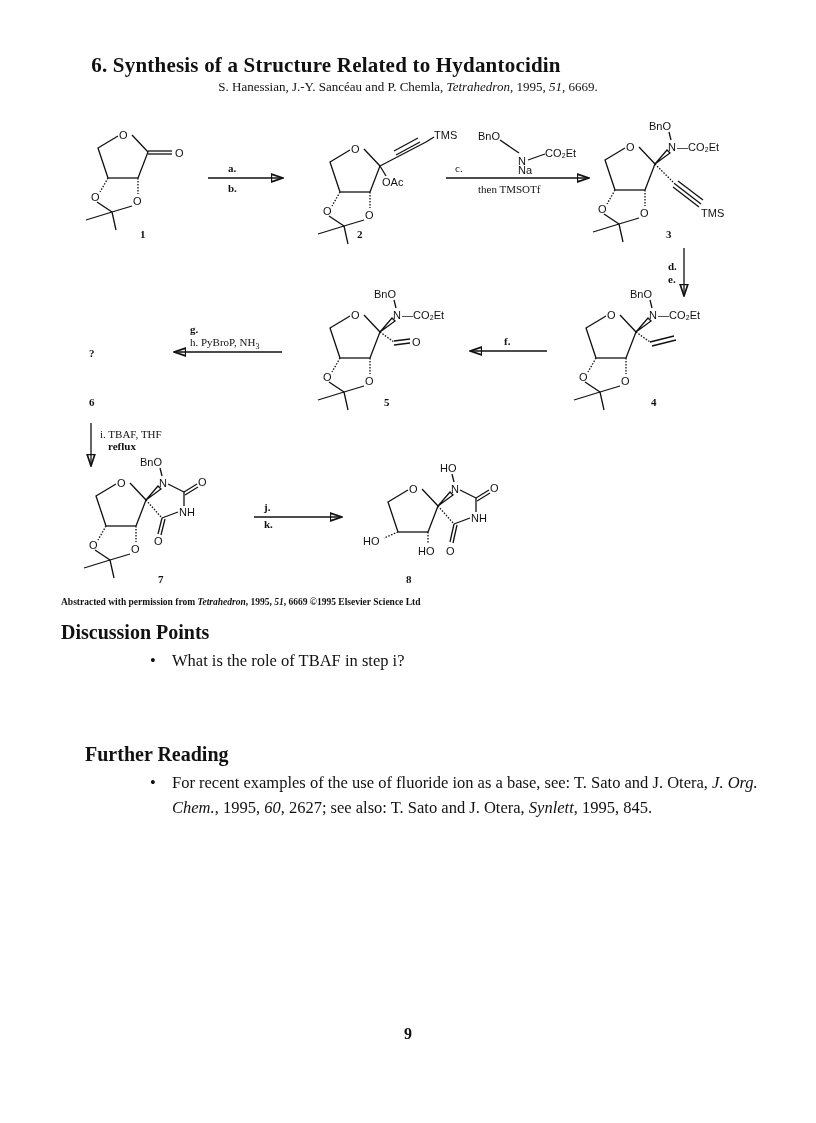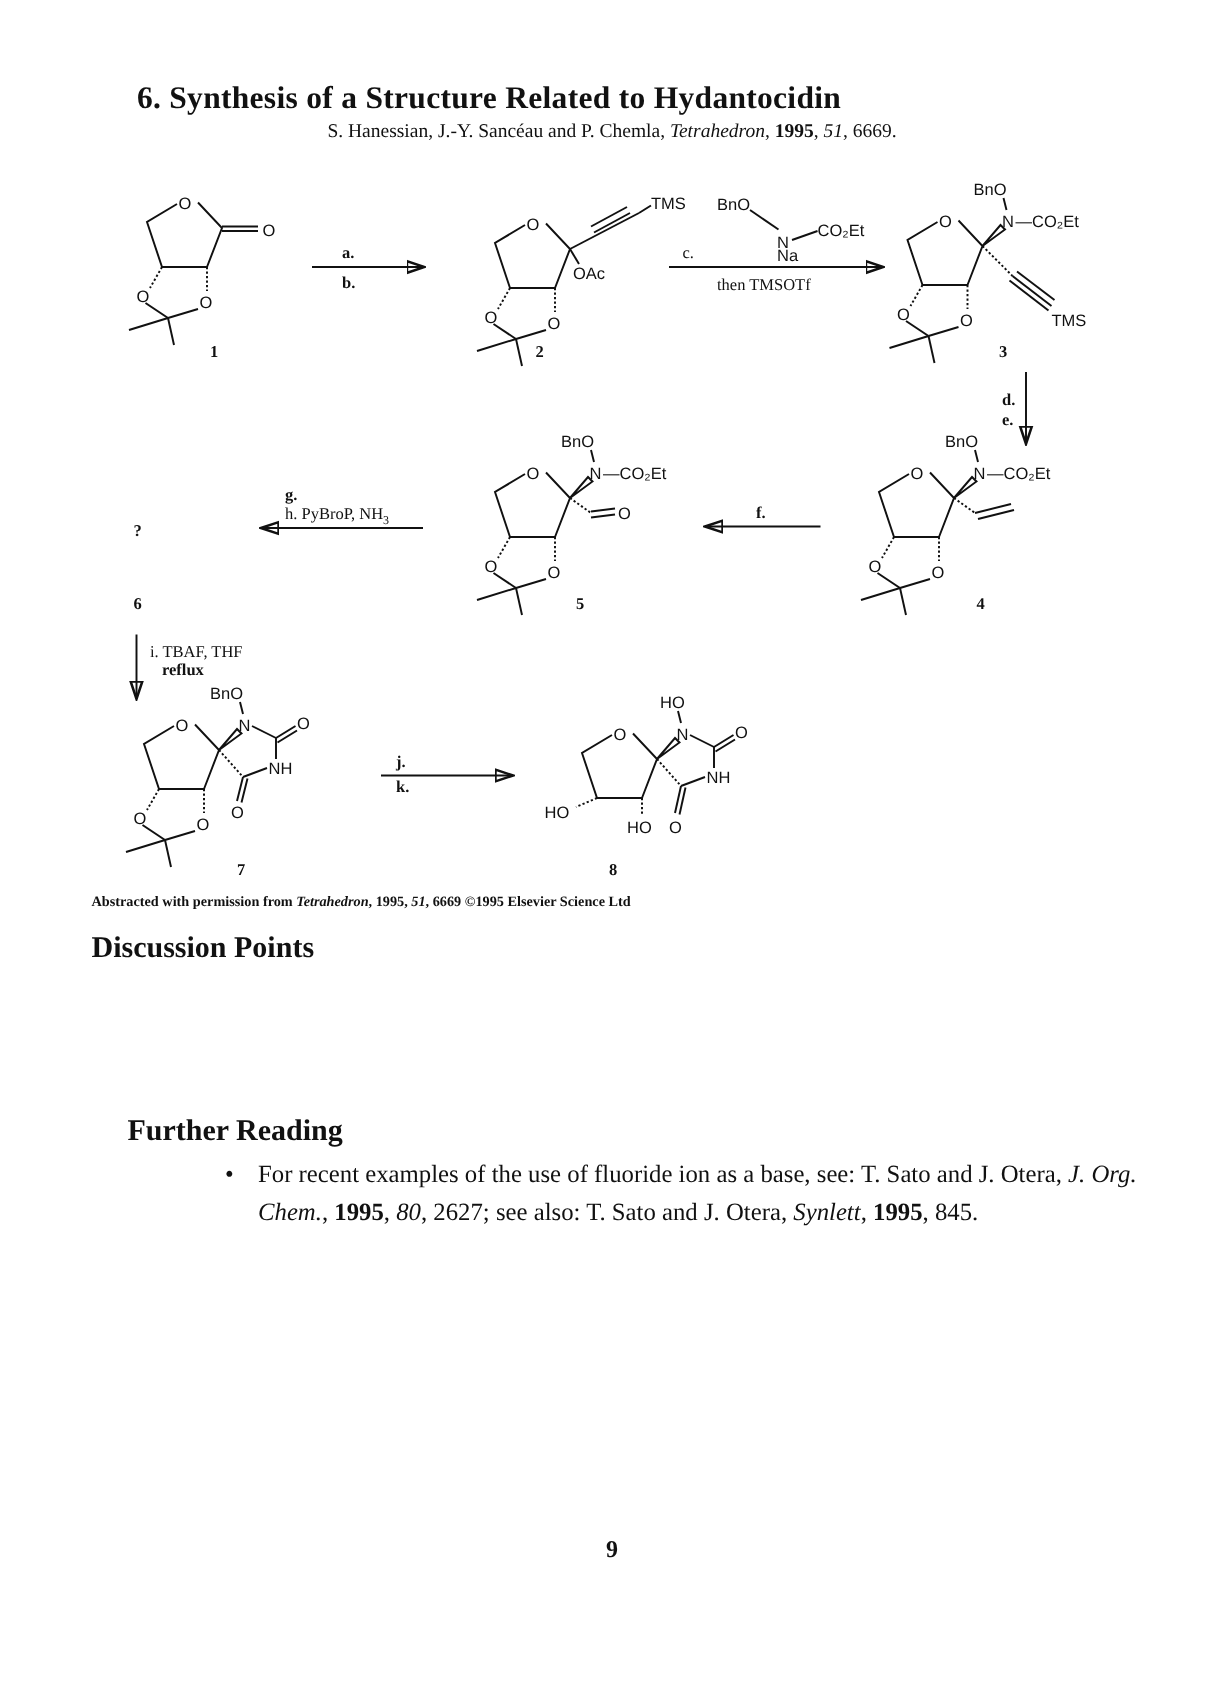--- a/index.html
+++ b/index.html
@@ -17,21 +17,21 @@
   .scheme text.reagb { font-family: "Liberation Serif", serif; font-size: 11px; font-weight: bold; }
   .scheme line, .scheme polyline, .scheme path { stroke: #111; stroke-width: 1.3; fill: none; }
   .credit { position: absolute; top: 597px; left: 61px; font-size: 9.5px; font-weight: bold; }
   .section-h { position: absolute; left: 61px; font-size: 20px; font-weight: bold; }
   .bullets { position: absolute; left: 150px; width: 620px; margin: 0; padding: 0; list-style: none;
              font-size: 16.5px; line-height: 25px; }
   .bullets li { position: relative; padding-left: 22px; }
   .bullets li::before { content: "•"; position: absolute; left: 0; top: 0; }
   .page-num { position: absolute; top: 1025px; left: 0; width: 816px; text-align: center;
               font-size: 16px; font-weight: bold; }
-  b, .b { font-weight: bold; }
+  b, .b { font-weight: normal; }
   i, .i { font-style: italic; }
 </style>
 </head>
 <body>
 
 <div class="title">6. Synthesis of a Structure Related to Hydantocidin</div>
 
 <div class="citation"><span>S. Hanessian, J.-Y. Sancéau and P. Chemla, </span><i>Tetrahedron</i><span>, </span><b>1995</b><span>, </span><i>51</i><span>, 6669.</span></div>
 
 <div class="scheme">
@@ -220,20 +220,21 @@
     <text x="58" y="53">O</text>
   </g>
   <text class="cmpd" x="406" y="583">8</text>
 </svg>
 </div>
 
 <div class="credit"><span>Abstracted with permission from </span><i>Tetrahedron</i><span>, 1995, </span><i>51</i><span>, 6669 ©1995 Elsevier Science Ltd</span></div>
 
 <div class="section-h" style="top:621px;">Discussion  Points</div>
 <ul class="bullets" style="top:648px;">
+  <li><span>What is the role of TBAF in step </span><b>i</b><span>?</span></li>
 </ul>
 
 <div class="section-h" style="top:743px;margin-left:24px;">Further  Reading</div>
 <ul class="bullets" style="top:770px;">
-  <li><span>For recent examples of the use of fluoride ion as a base, see: T. Sato and J. Otera, </span><i>J. Org. Chem.</i><span>, </span><b>1995</b><span>, </span><i>80</i><span>, 2627; see also: T. Sato and J. Otera, </span><i>Synlett</i><span>, </span><b>1995</b><span>, 845.</span></li>
+  <li><span>For recent examples of the use of fluoride ion as a base, see: T. Sato and J. Otera, </span><i>J. Org. Chem.</i><span>, </span><b>1995</b><span>, </span><i>60</i><span>, 2627; see also: T. Sato and J. Otera, </span><i>Synlett</i><span>, </span><b>1995</b><span>, 845.</span></li>
 </ul>
 
 <div class="page-num">9</div>
 
 </body></html>

